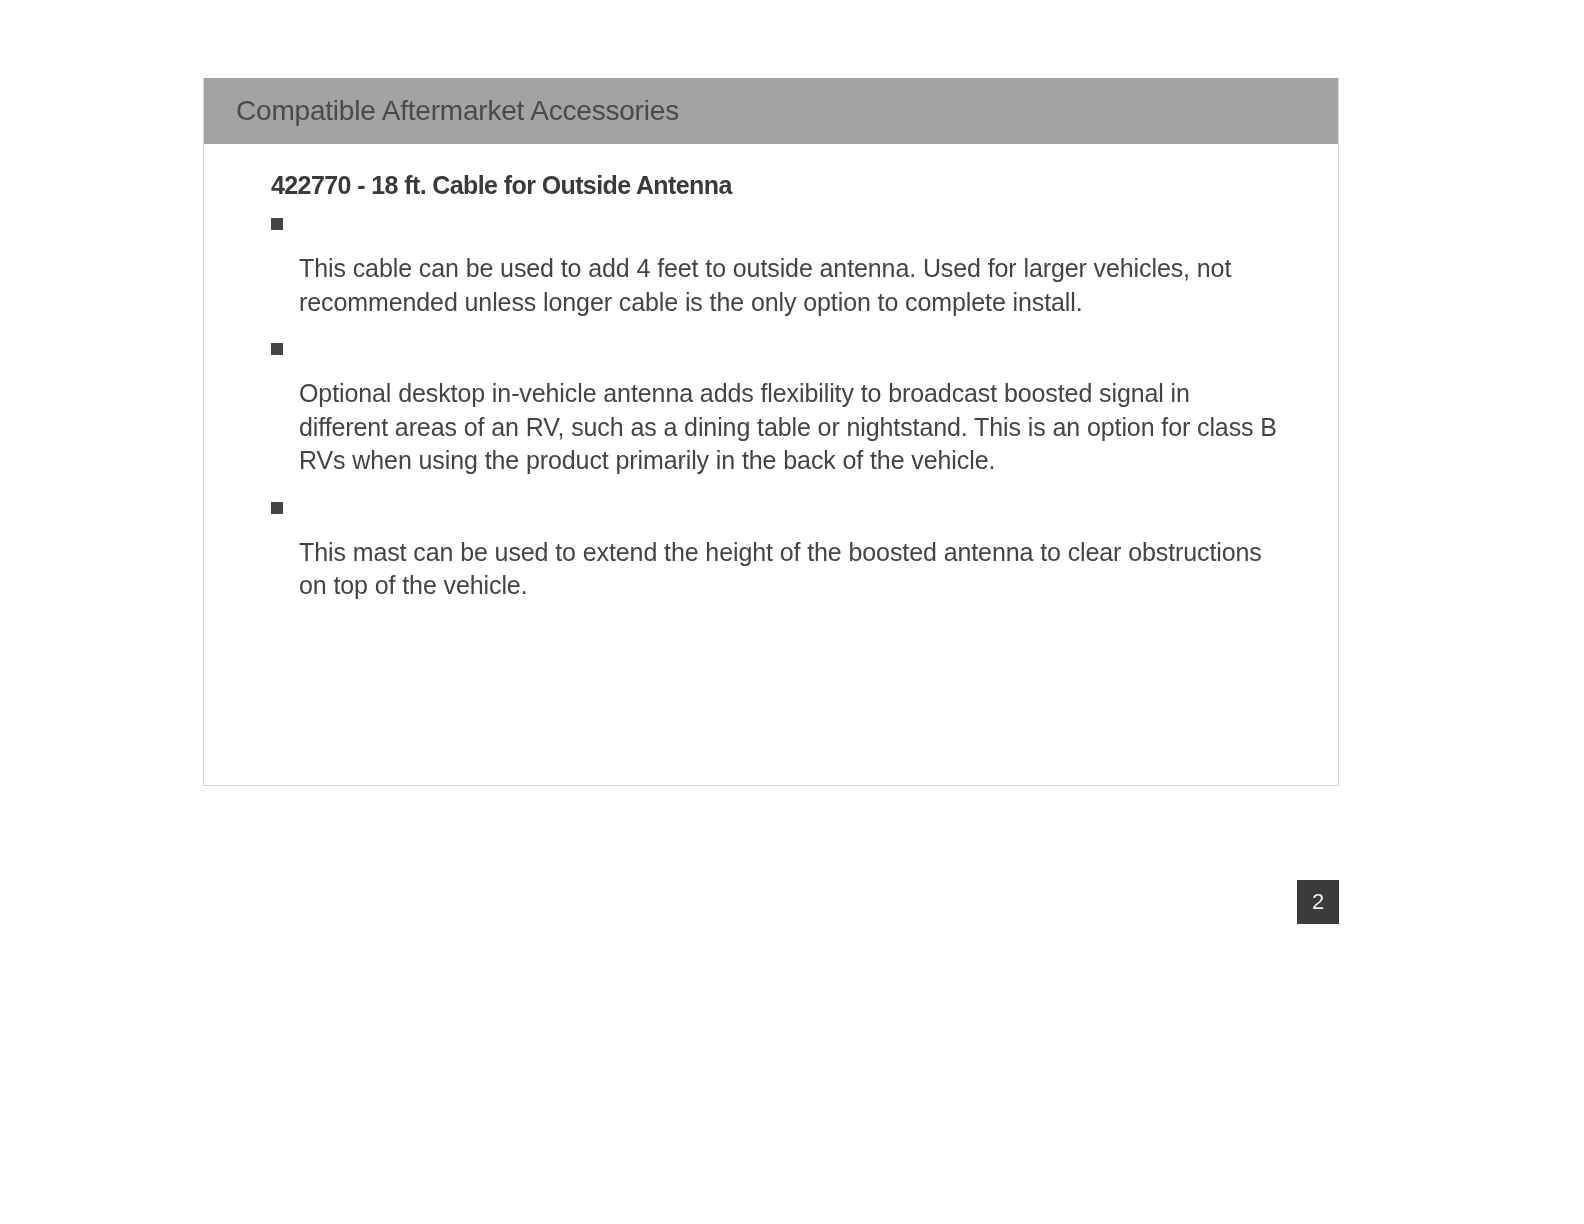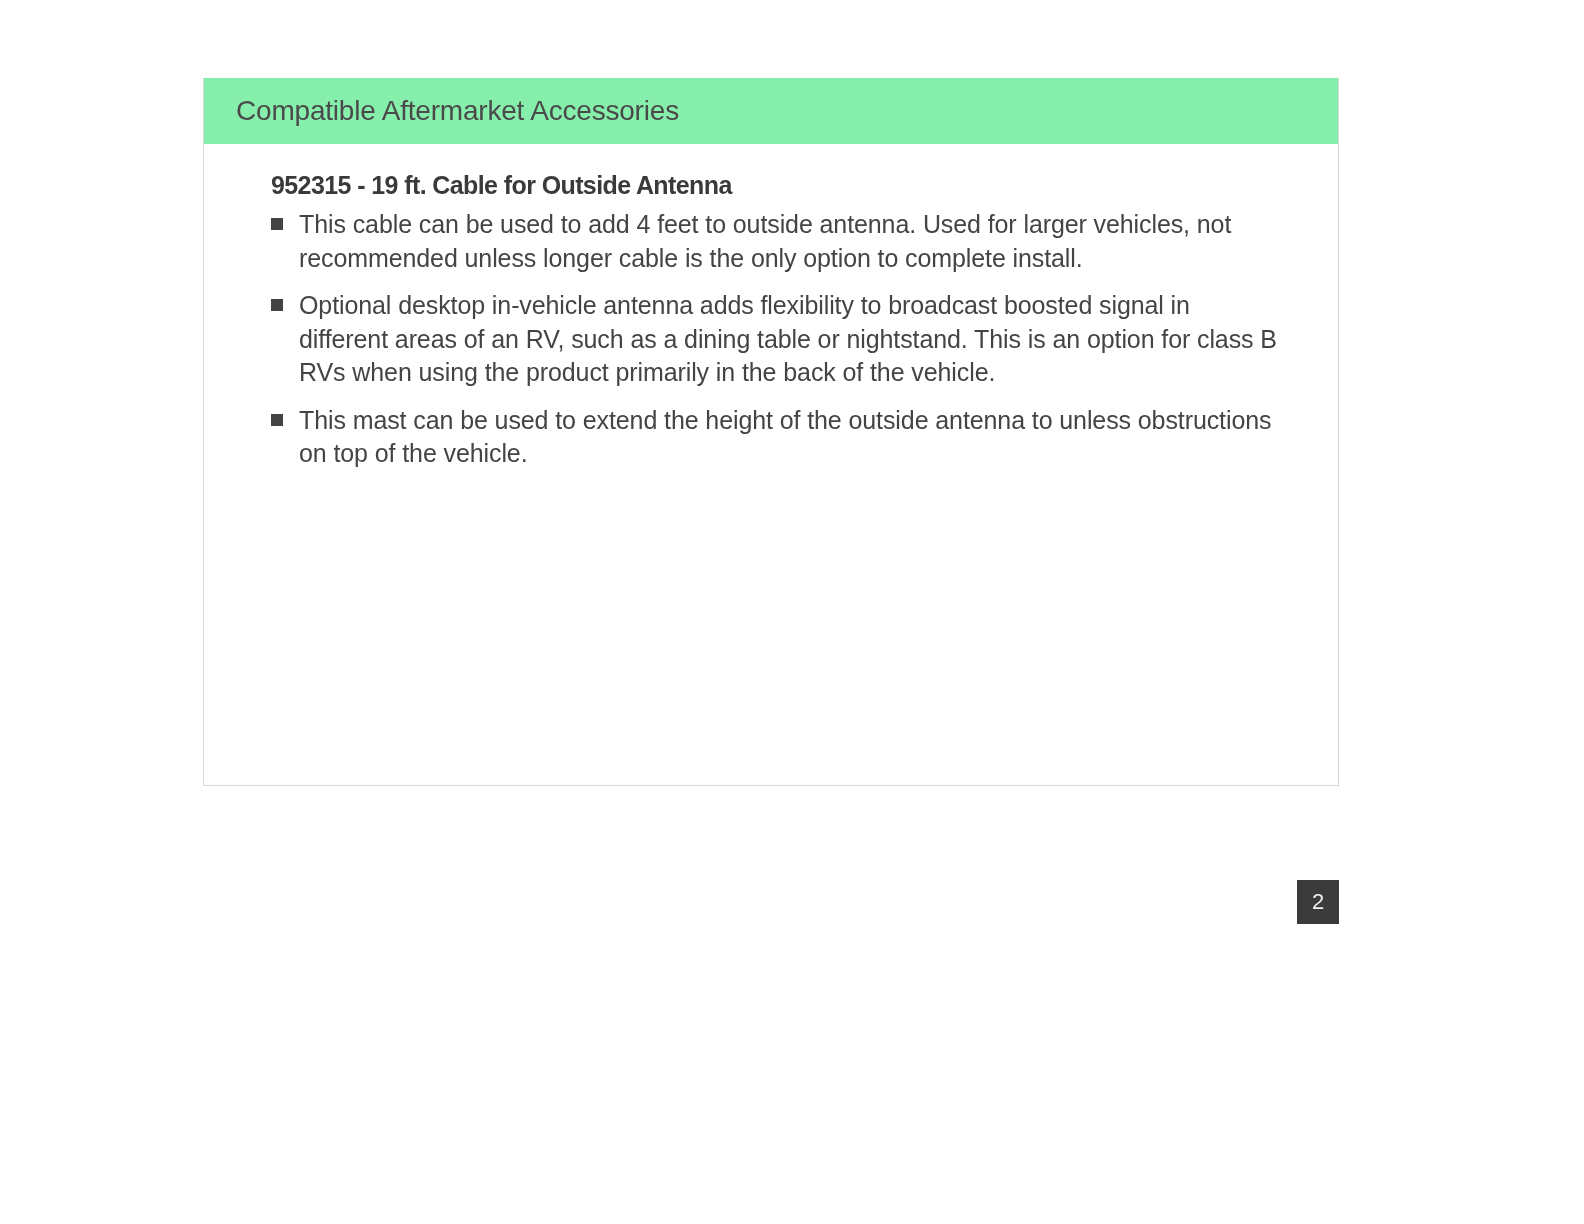--- a/index.html
+++ b/index.html
@@ -9,72 +9,73 @@
       font-family: "Liberation Sans", "DejaVu Sans", sans-serif;
       color: #3a3a3a;
     }
     .box {
       position: absolute; left: 203px; top: 78px;
       width: 1136px; height: 708px;
       border: 1px solid #d6d6d6; border-top: none;
       box-sizing: border-box;
     }
     .box-header {
-      height: 66px; background: #86efac;
+      height: 66px; background: #a3a3a3;
       display: flex; align-items: center;
       padding-left: 32px;
     }
     .box-title {
       font-size: 28px; color: #4a4a4a; letter-spacing: -0.2px;
     }
     .content { padding: 26px 60px 0 67px; }
     .item { margin-bottom: 14px; }
     .item-title {
       font-weight: bold; font-size: 25px; color: #3a3a3a;
       letter-spacing: -0.6px; margin-bottom: 8px; line-height: 30px;
     }
     .bullet-row { display: flex; align-items: flex-start; }
     .bullet {
       width: 12px; height: 12px; background: #444;
       margin-top: 10px; margin-right: 16px; flex: none;
     }
     .bullet-text {
       font-size: 25px; line-height: 33.5px; color: #444;
       letter-spacing: -0.1px;
+      margin-top: 44px;
     }
     .page-num {
       position: absolute; left: 1297px; top: 880px;
       width: 42px; height: 44px; background: #3b3b3b;
       color: #f0f0f0; font-size: 22px;
       display: flex; align-items: center; justify-content: center;
     }
   </style>
 </head>
 <body>
 
 <div class="box">
   <div class="box-header">
     <span class="box-title">Compatible Aftermarket Accessories</span>
   </div>
   <div class="content">
     <div class="item">
-      <div class="item-title">952315 - 19 ft. Cable for Outside Antenna</div>
+      <div class="item-title">422770 - 18 ft. Cable for Outside Antenna</div>
       <div class="bullet-row">
         <span class="bullet"></span>
         <span class="bullet-text" style="width:960px">This cable can be used to add 4 feet to outside antenna. Used for larger vehicles, not recommended unless longer cable is the only option to complete install.</span>
       </div>
     </div>
     <div class="item">
       <div class="bullet-row">
         <span class="bullet"></span>
         <span class="bullet-text" style="width:985px">Optional desktop in-vehicle antenna adds flexibility to broadcast boosted signal in different areas of an RV, such as a dining table or nightstand. This is an option for class B RVs when using the product primarily in the back of the vehicle.</span>
       </div>
     </div>
     <div class="item">
       <div class="bullet-row">
         <span class="bullet"></span>
-        <span class="bullet-text" style="width:985px">This mast can be used to extend the height of the outside antenna to unless obstructions on top of the vehicle.</span>
+        <span class="bullet-text" style="width:985px">This mast can be used to extend the height of the boosted antenna to clear obstructions on top of the vehicle.</span>
       </div>
     </div>
   </div>
 </div>
 
 <div class="page-num">2</div>
 
 </body></html>

